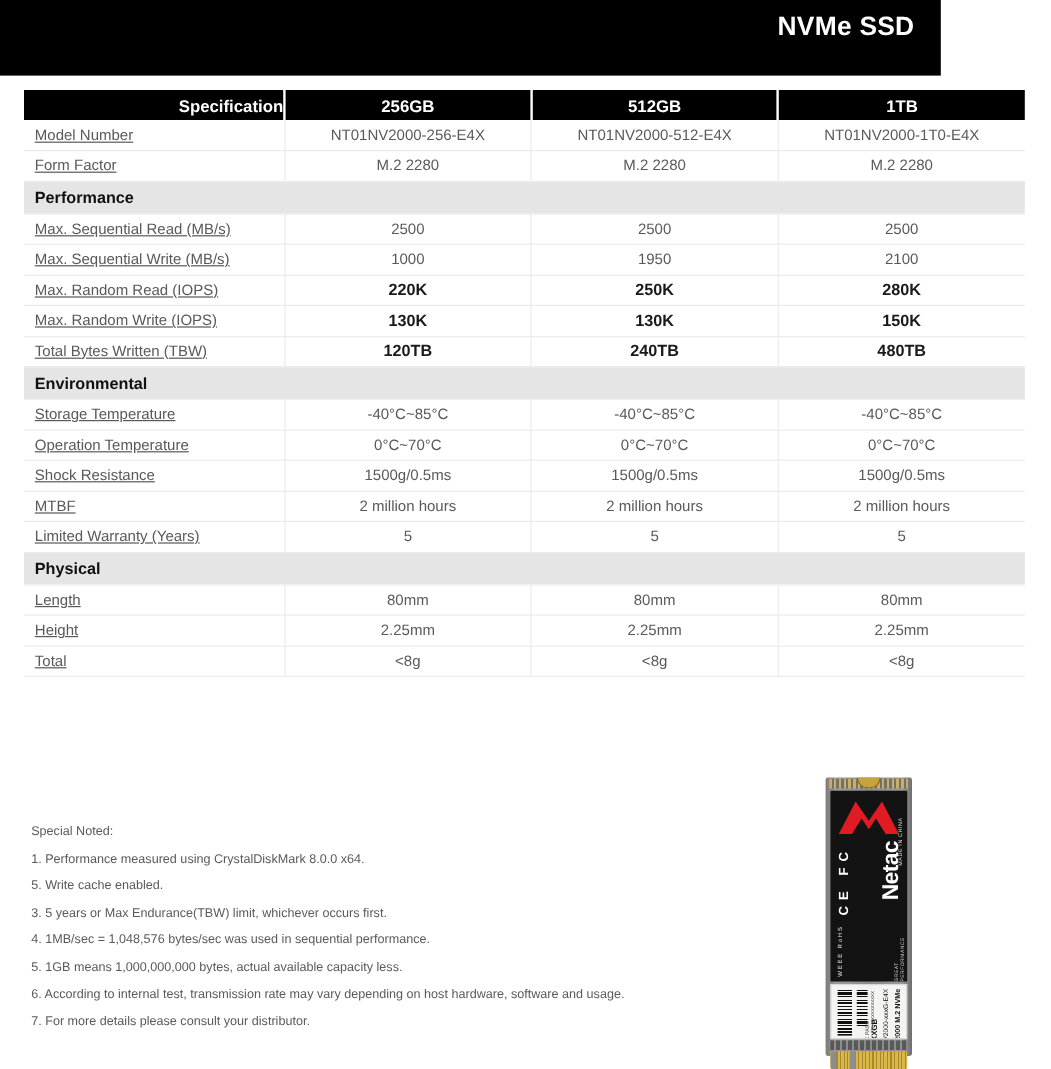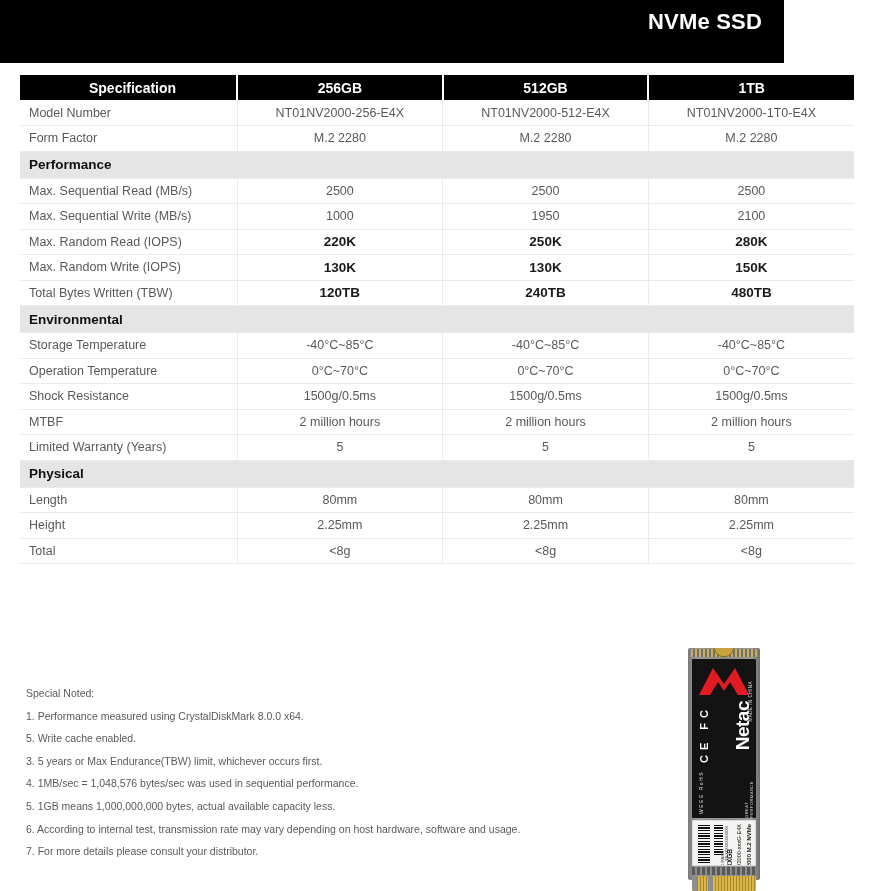--- a/index.html
+++ b/index.html
@@ -54,21 +54,21 @@
   thead th {
     background: #000000;
     color: #ffffff;
     font-size: 14px;
     font-weight: bold;
     height: 25px;
     padding: 0 0 0 0;
     border: none;
   }
   thead th.th-label {
-    text-align: center;
+    text-align: right;
     padding-left: 9px;
     border-right: 2px solid #ffffff;
   }
   thead th.th-cap {
     border-right: 2px solid #ffffff;
   }
   thead th.th-cap.last { border-right: none; }
 
   
   tbody td {
@@ -77,20 +77,21 @@
     color: #595959;
     border-bottom: 1px solid #ebebeb;
     border-right: 1px solid #ebebeb;
     background: #ffffff;
     padding: 0;
   }
   tbody td.label {
     text-align: left;
     padding-left: 9px;
     color: #595959;
+    text-decoration: underline;
   }
   tbody td.val {
     text-align: center;
   }
   tbody td.val.last { border-right: none; }
   tbody tr.last-of-table td { border-bottom: 1px solid #ebebeb; }
 
   
   tbody td.val.emph {
     color: #1a1a1a;

